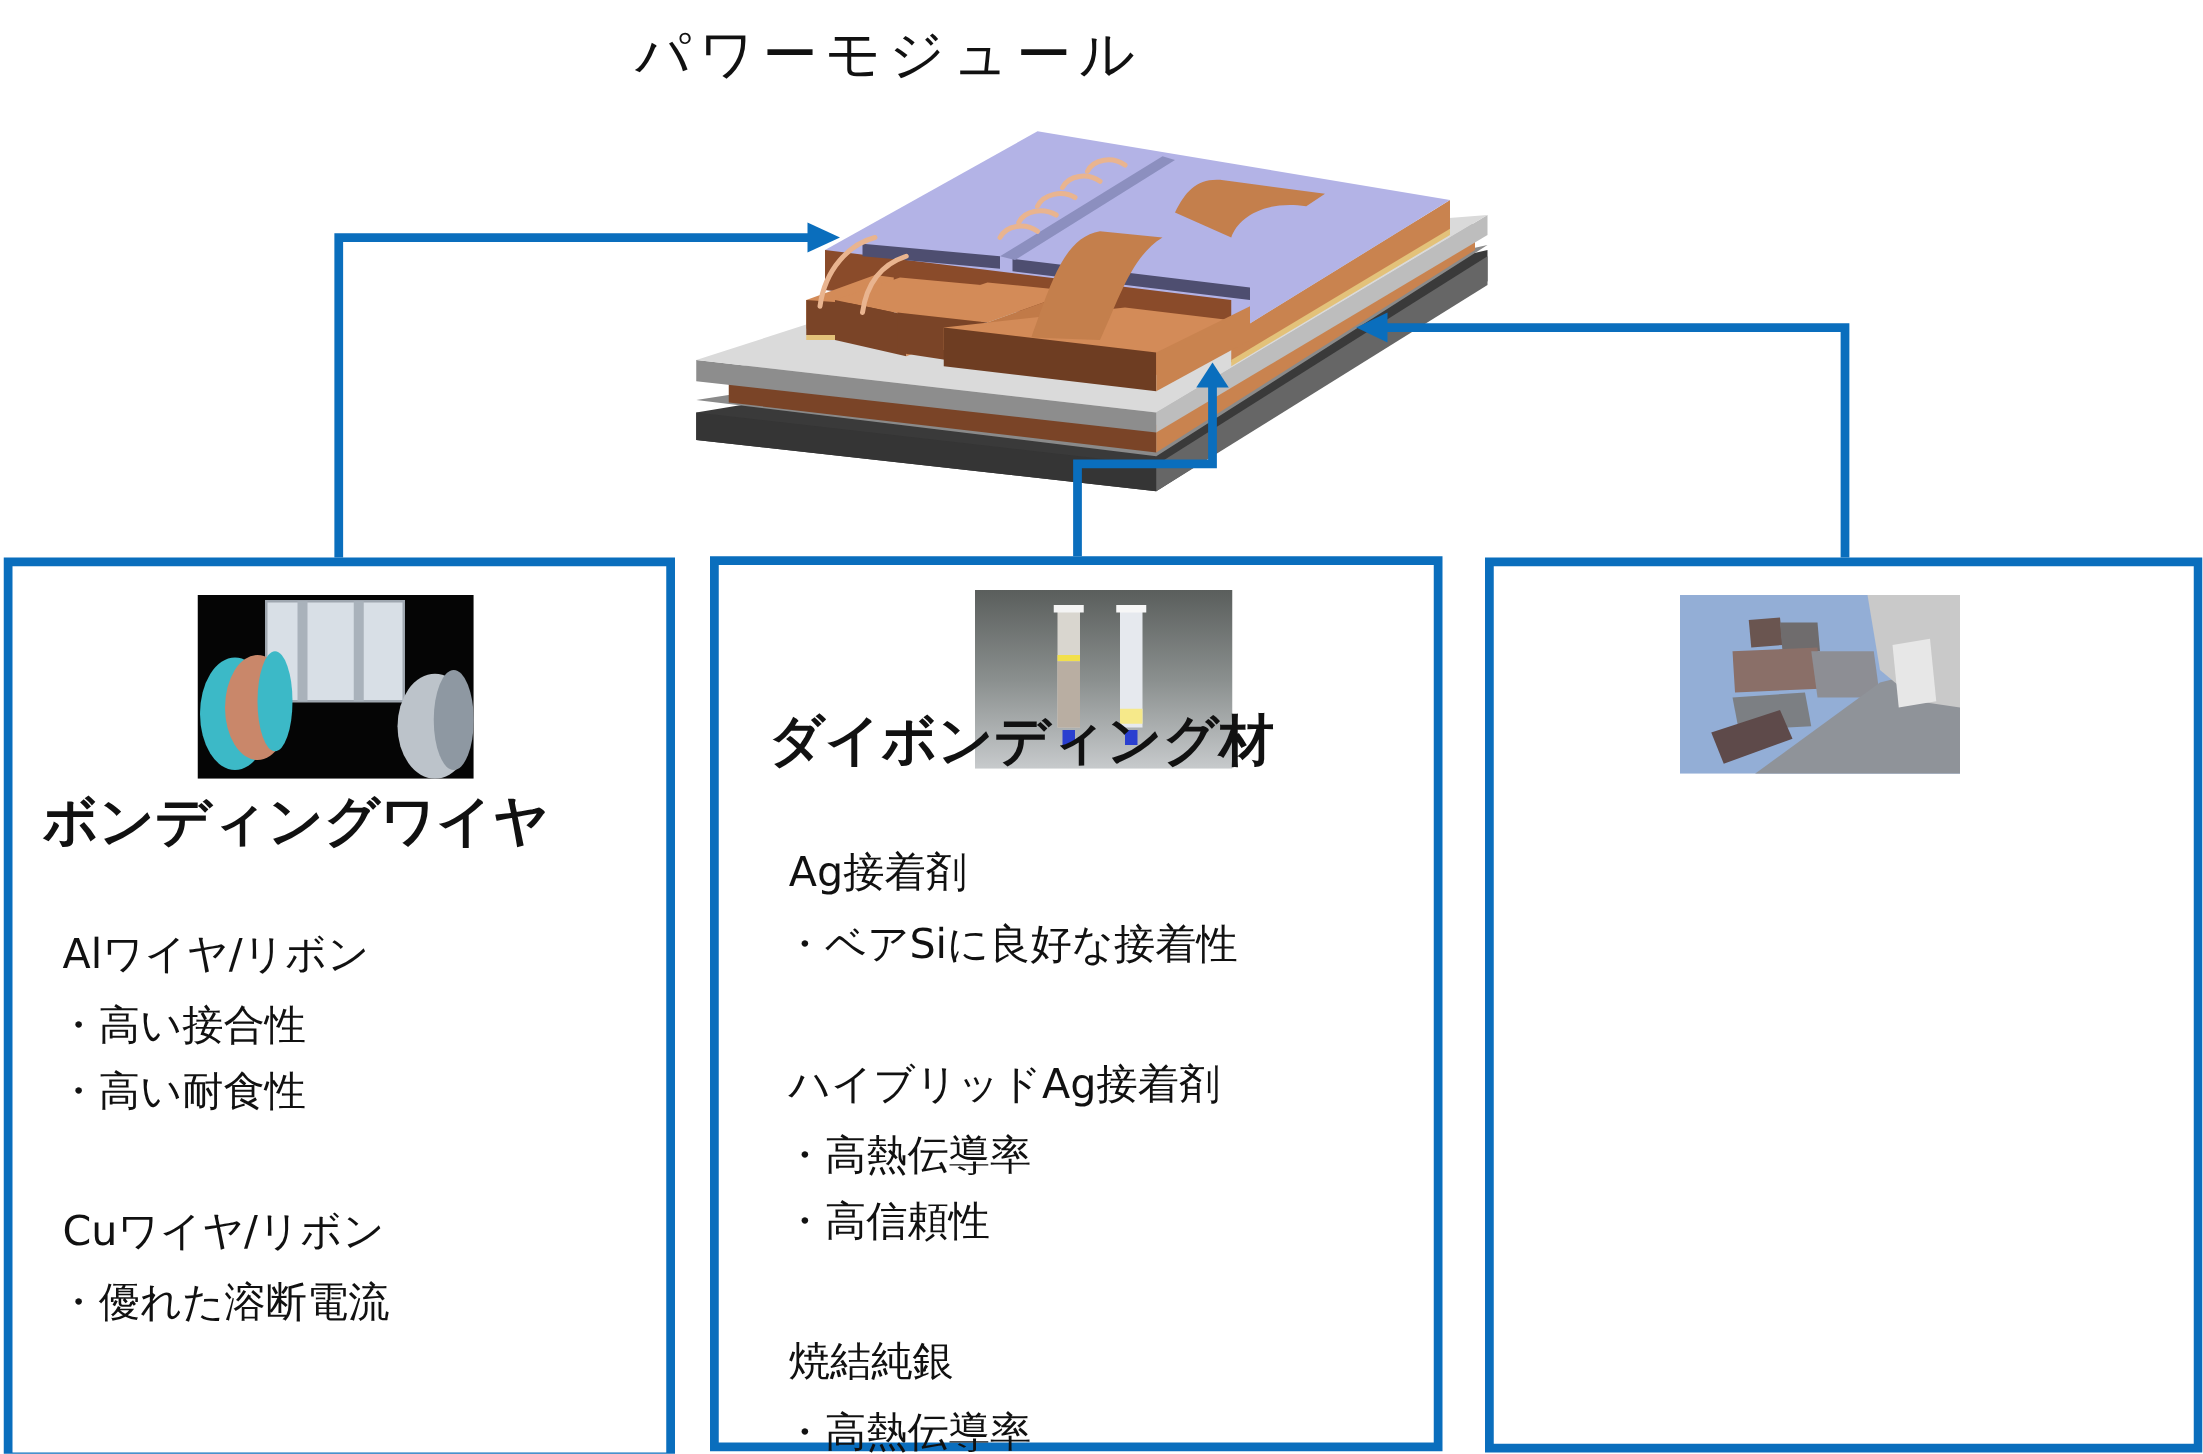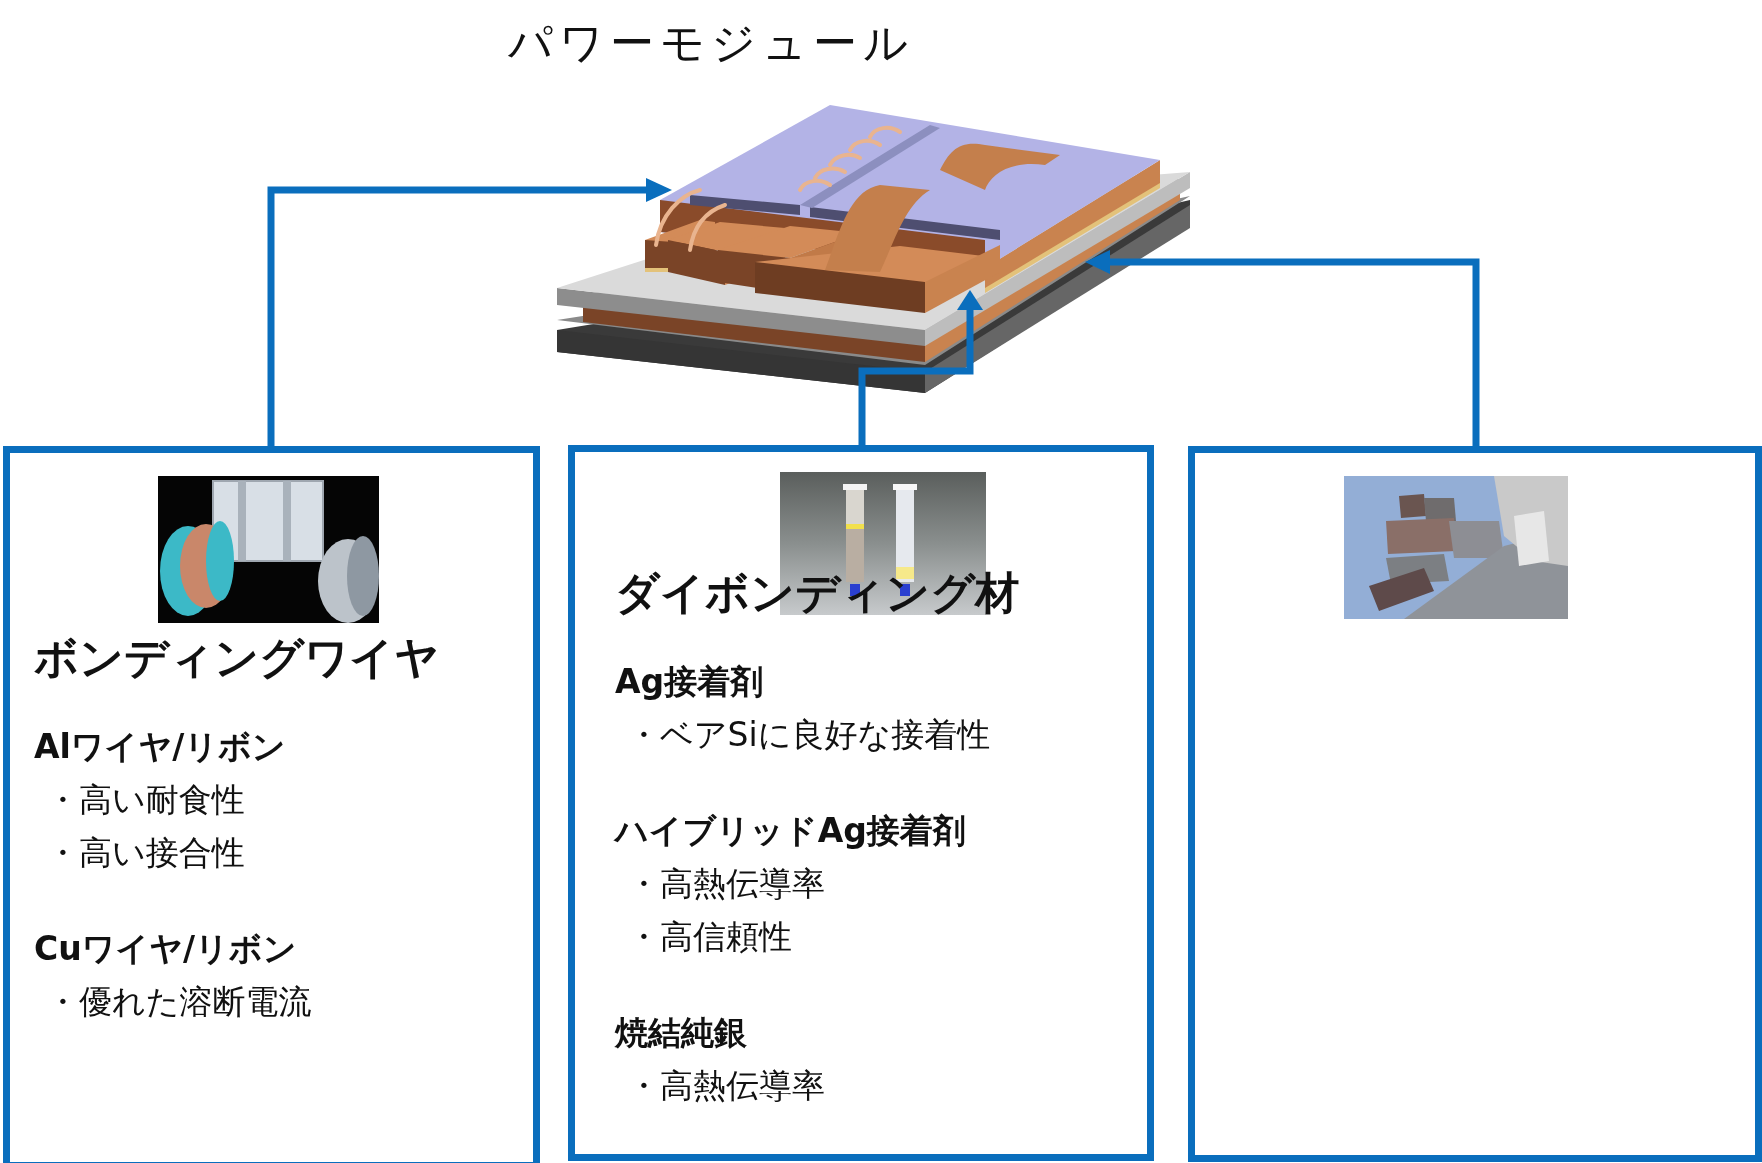--- a/index.html
+++ b/index.html
@@ -5,21 +5,21 @@
   html, body { margin:0; padding:0; background:#ffffff; }
   body { width:1762px; height:1163px; position:relative; overflow:hidden;
          font-family:"DejaVu Sans", "Liberation Sans", sans-serif; color:#111; }
   .title { position:absolute; left:0; width:1422px; top:14px; text-align:center;
            font-size:44px; font-weight:normal; letter-spacing:6px; color:#111; }
   .conn { position:absolute; left:0; top:0; width:1762px; height:1163px; pointer-events:none; }
   .box { position:absolute; border:7px solid #0a6ebd; background:#fff; box-sizing:border-box; }
   .box .photo { position:absolute; }
   .box .content { position:absolute; left:0; right:0; }
   .heading { font-weight:bold; font-size:44px; line-height:42px; margin:0; white-space:nowrap; }
-  .sub { font-weight:bold; font-size:33px; line-height:40px; margin:0; white-space:nowrap; }
+  .sub { font-weight:normal; font-size:33px; line-height:40px; margin:16px; white-space:nowrap; }
   .bullet { font-size:33px; line-height:41px; margin:12px; white-space:nowrap; }
   .gap-lg { height:48px; }
   .gap-md { height:44px; }
   svg { display:block; }
 </style>
 </head>
 <body>
 
 <div class="title">パワーモジュール</div>
 
@@ -97,22 +97,22 @@
     <ellipse cx="30" cy="95" rx="28" ry="45" fill="#3cb9c7"></ellipse>
     <ellipse cx="48" cy="90" rx="26" ry="42" fill="#c9876a"></ellipse>
     <ellipse cx="62" cy="85" rx="14" ry="40" fill="#3cb9c7"></ellipse>
     <ellipse cx="190" cy="105" rx="30" ry="42" fill="#bcc3ca"></ellipse>
     <ellipse cx="205" cy="100" rx="16" ry="40" fill="#8e98a2"></ellipse>
   </svg>
   <div class="content" style="top:184px;padding-left:24px;">
     <p class="heading">ボンディングワイヤ</p>
     <div class="gap-lg"></div>
     <p class="sub">Alワイヤ/リボン</p>
+    <p class="bullet">・高い接合性</p>
     <p class="bullet">・高い耐食性</p>
-    <p class="bullet">・高い接合性</p>
     <div class="gap-md"></div>
     <p class="sub">Cuワイヤ/リボン</p>
     <p class="bullet">・優れた溶断電流</p>
   </div>
 </div>
 
 <div class="box" style="left:568px;top:445px;width:586px;height:716px;">
   <svg class="photo" style="left:205px;top:20px;" width="206" height="143" viewBox="0 0 206 143">
     <defs>
       <linearGradient id="bgm" x1="0" y1="0" x2="0" y2="1">

